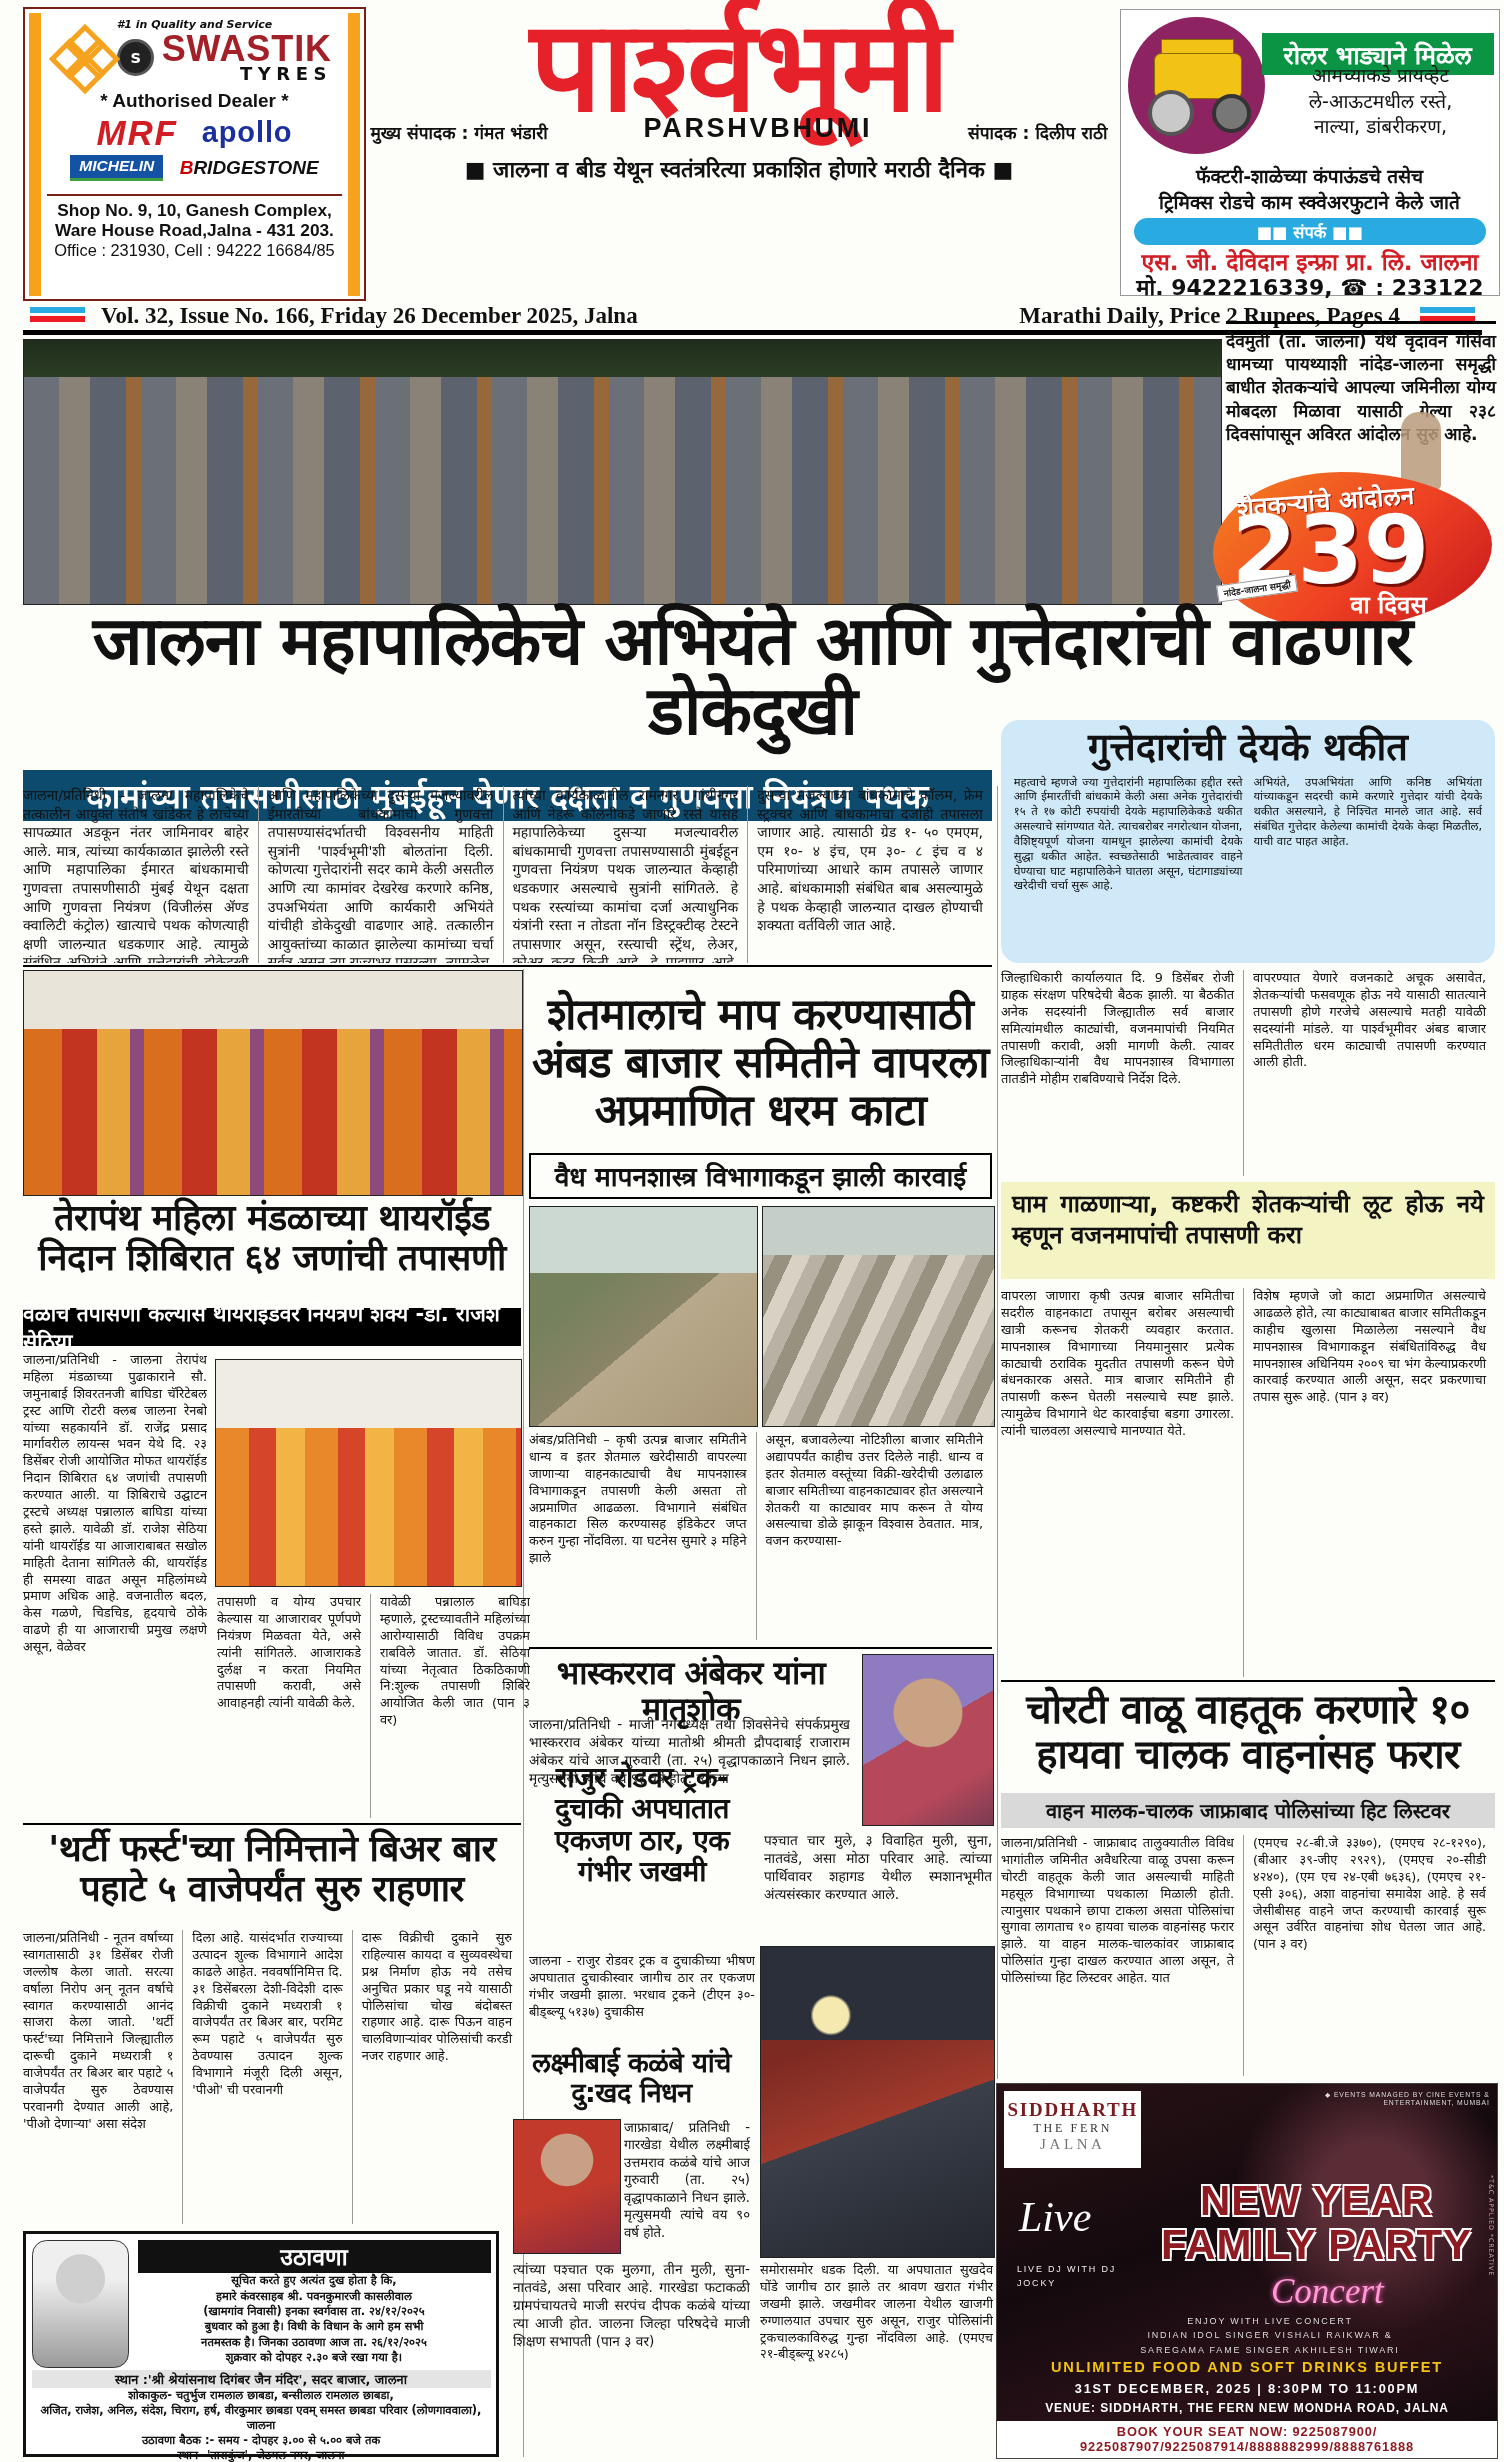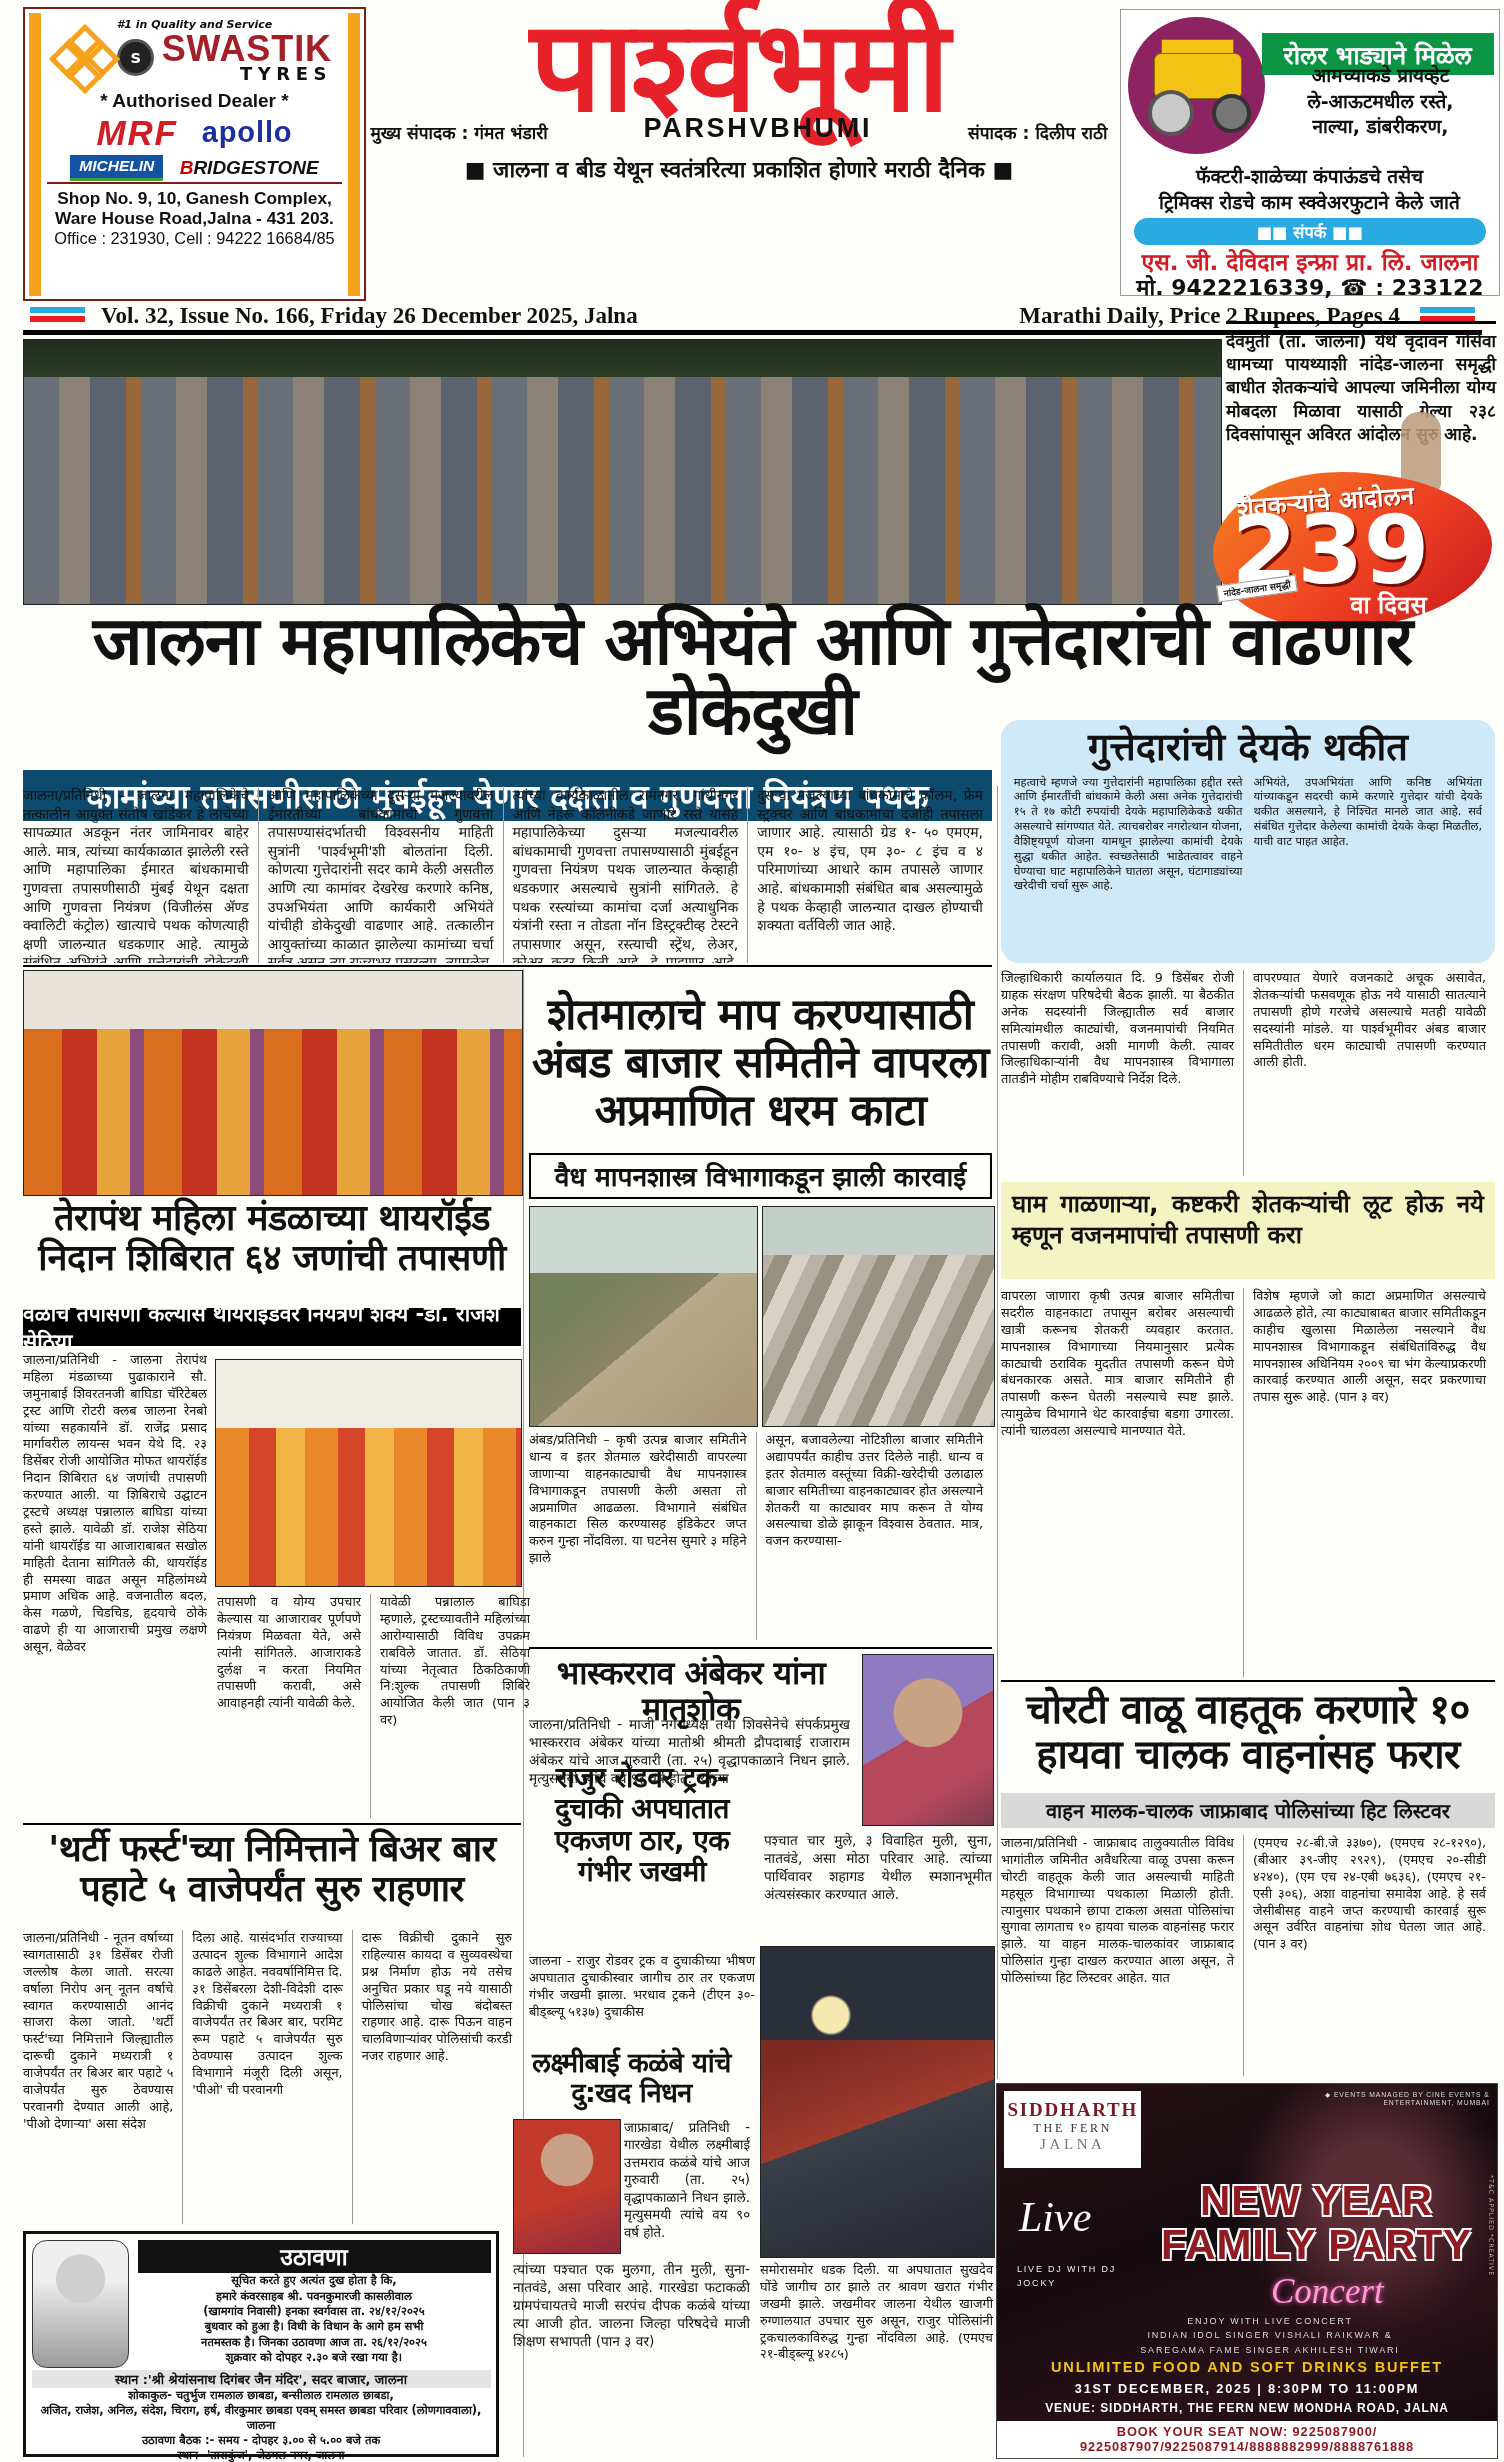--- a/index.html
+++ b/index.html
@@ -22,37 +22,37 @@
   .sw-name{font-size:36px;font-weight:800;color:#a32028;letter-spacing:0.9px;line-height:.9;font-family:"Liberation Sans",sans-serif;}
   .sw-sub{font-size:18px;font-weight:800;color:#111;letter-spacing:5.5px;text-align:right;line-height:1;}
   .sw-dealer{font-size:19px;font-weight:700;margin-top:5.5px;font-family:"Liberation Sans",sans-serif;}
   .sw-logos{display:flex;justify-content:center;align-items:center;gap:24px;margin-top:1px;}
   .mrf{color:#d01e24;font-size:35px;font-weight:900;font-style:italic;letter-spacing:1.8px;font-family:"Liberation Sans",sans-serif;}
   .apollo{color:#1b2f9e;font-size:29px;font-weight:800;letter-spacing:0.9px;font-family:"Liberation Sans",sans-serif;}
   .sw-logos2{display:flex;justify-content:center;align-items:center;gap:16.4px;margin-top:1.8px;}
   .michelin{background:#1452a3;color:#fff;font-style:italic;font-weight:800;font-size:15.5px;padding:2.7px 9px;border-bottom:3.6px solid #3f9e3f;font-family:"Liberation Sans",sans-serif;}
   .bridgestone{color:#111;font-size:19px;font-weight:900;font-style:italic;font-family:"Liberation Sans",sans-serif;}
   .bridgestone b{color:#c00;}
-  .sw-addr{border-top:2.7px solid #7a1f16;margin-top:1px;padding-top:3.6px;font-weight:700;font-size:17.3px;line-height:1.2;font-family:"Liberation Sans",sans-serif;}
+  .sw-addr{border-top:2.7px solid #7a1f16;margin-top:13px;padding-top:3.6px;font-weight:700;font-size:17.3px;line-height:1.2;font-family:"Liberation Sans",sans-serif;}
   .sw-addr .a3{font-weight:400;font-size:16.4px;}
   .masthead{left:365px;top:3.6px;width:748px;height:301px;text-align:center;}
   .mh-title{font-size:126px;line-height:1;font-weight:800;color:#e62129;letter-spacing:-1.8px;}
   .mh-row{display:flex;justify-content:space-between;align-items:flex-end;margin-top:-16.4px;padding:0 5.5px;}
   .mh-ed{font-size:17.3px;font-weight:700;}
   .mh-eng{font-size:27px;font-weight:800;letter-spacing:2.7px;font-family:"Liberation Sans",sans-serif;}
   .mh-tag{font-size:22px;font-weight:700;margin-top:9px;}
   .ad-roller{left:1120px;top:9px;width:378px;height:285px;border:1.8px solid #999;background:#fff;}
   .rl-head{position:absolute;right:5.5px;top:7.3px;width:228px;background:#0b9444;color:#fff;font-size:24.6px;
            font-weight:800;text-align:center;padding:4.6px 1.8px;margin-top:16px;}
   .rl-circle{position:absolute;left:7.3px;top:7.3px;width:137px;height:137px;border-radius:50%;background:#8e2362;overflow:hidden;}
   .roller-body{position:absolute;left:25.5px;top:36px;width:86px;height:44px;background:#f2c214;border-radius:7.3px;border:1.8px solid #8a6d00;}
   .roller-top{position:absolute;left:33px;top:22px;width:71px;height:14.6px;background:#f2c214;border:1.8px solid #8a6d00;}
   .roller-wheel1{position:absolute;left:20px;top:73px;width:38px;height:38px;border-radius:50%;background:#c9c9c9;border:4.6px solid #555;}
   .roller-wheel2{position:absolute;left:84px;top:77px;width:31px;height:31px;border-radius:50%;background:#777;border:4.6px solid #333;}
-  .rl-lines{position:absolute;right:5.5px;top:53px;width:226px;text-align:center;font-size:19px;font-weight:700;line-height:1.35;}
+  .rl-lines{position:absolute;right:5.5px;top:53px;width:226px;text-align:center;font-size:19px;font-weight:400;line-height:1.35;}
   .rl-line4{position:absolute;left:9px;top:153px;width:359px;text-align:center;font-size:19px;font-weight:700;}
   .rl-contact{position:absolute;left:12.8px;top:208px;width:352px;background:#29abe2;color:#fff;border-radius:14.6px;
               text-align:center;font-size:16.4px;font-weight:700;padding:1.8px 0;}
   .rl-company{position:absolute;left:0;top:235px;width:100%;text-align:center;color:#d01e24;font-size:23px;font-weight:800;}
   .rl-phone{position:absolute;left:0;top:261px;width:100%;text-align:center;font-size:22px;font-weight:800;}
   
   .dateline{left:23px;top:303px;width:1459px;height:24px;font-family:"Liberation Serif",serif;font-weight:700;font-size:23px;}
   .dl-left{position:absolute;left:78px;top:0;}
   .dl-right{position:absolute;right:82px;top:0;}
   .stripes{position:absolute;width:55px;height:16.4px;top:3.6px;}

